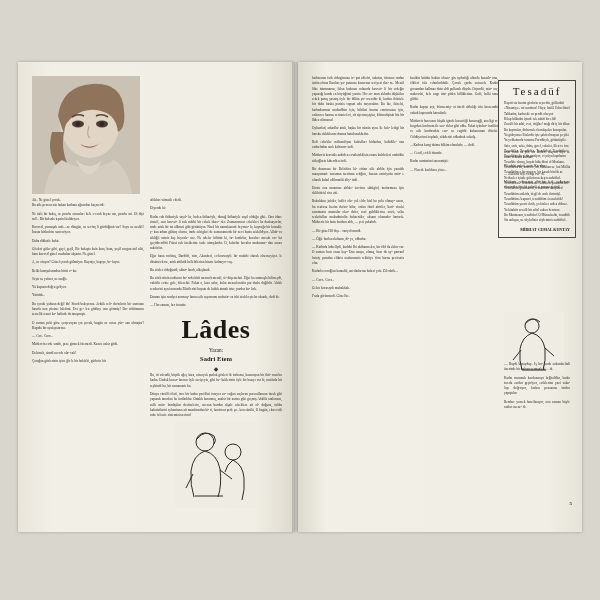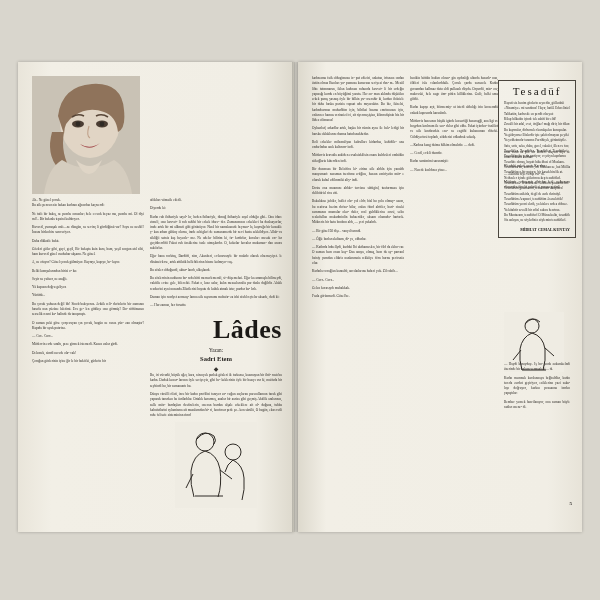--- a/index.html
+++ b/index.html
@@ -37,21 +37,21 @@
   .photo svg{display:block;}
   .cap{
     font-size:3.4px;line-height:1.55;text-align:justify;color:#2d2a26;
     column-gap:7px;
   }
   .leftcol{width:112px;float:left;}
   .midcol{width:132px;float:right;}
   .title{
     font-family:"Liberation Serif",serif;
     font-size:26px;font-weight:bold;letter-spacing:.5px;color:#1b1916;
-    margin:6px 0 2px 0;text-align:right;
+    margin:6px 0 2px 0;text-align:center;
   }
   .byline{font-size:5.2px;text-align:center;line-height:1.5;margin-bottom:3px;color:#2b2825;}
   .byline b{font-size:6.6px;}
   .dot{text-align:center;font-size:6px;line-height:4px;margin:2px 0;color:#3a3732;}
   .illus{width:82px;height:86px;margin:4px auto 2px;display:block;}
   
   .rp{position:absolute;left:0;top:0;width:284px;height:450px;padding:14px 12px 10px 14px;box-sizing:border-box;}
   .rcol{font-size:3.4px;line-height:1.55;text-align:justify;color:#2d2a26;}
   .c1{position:absolute;left:14px;top:14px;width:92px;}
   .c2{position:absolute;left:112px;top:14px;width:88px;}

